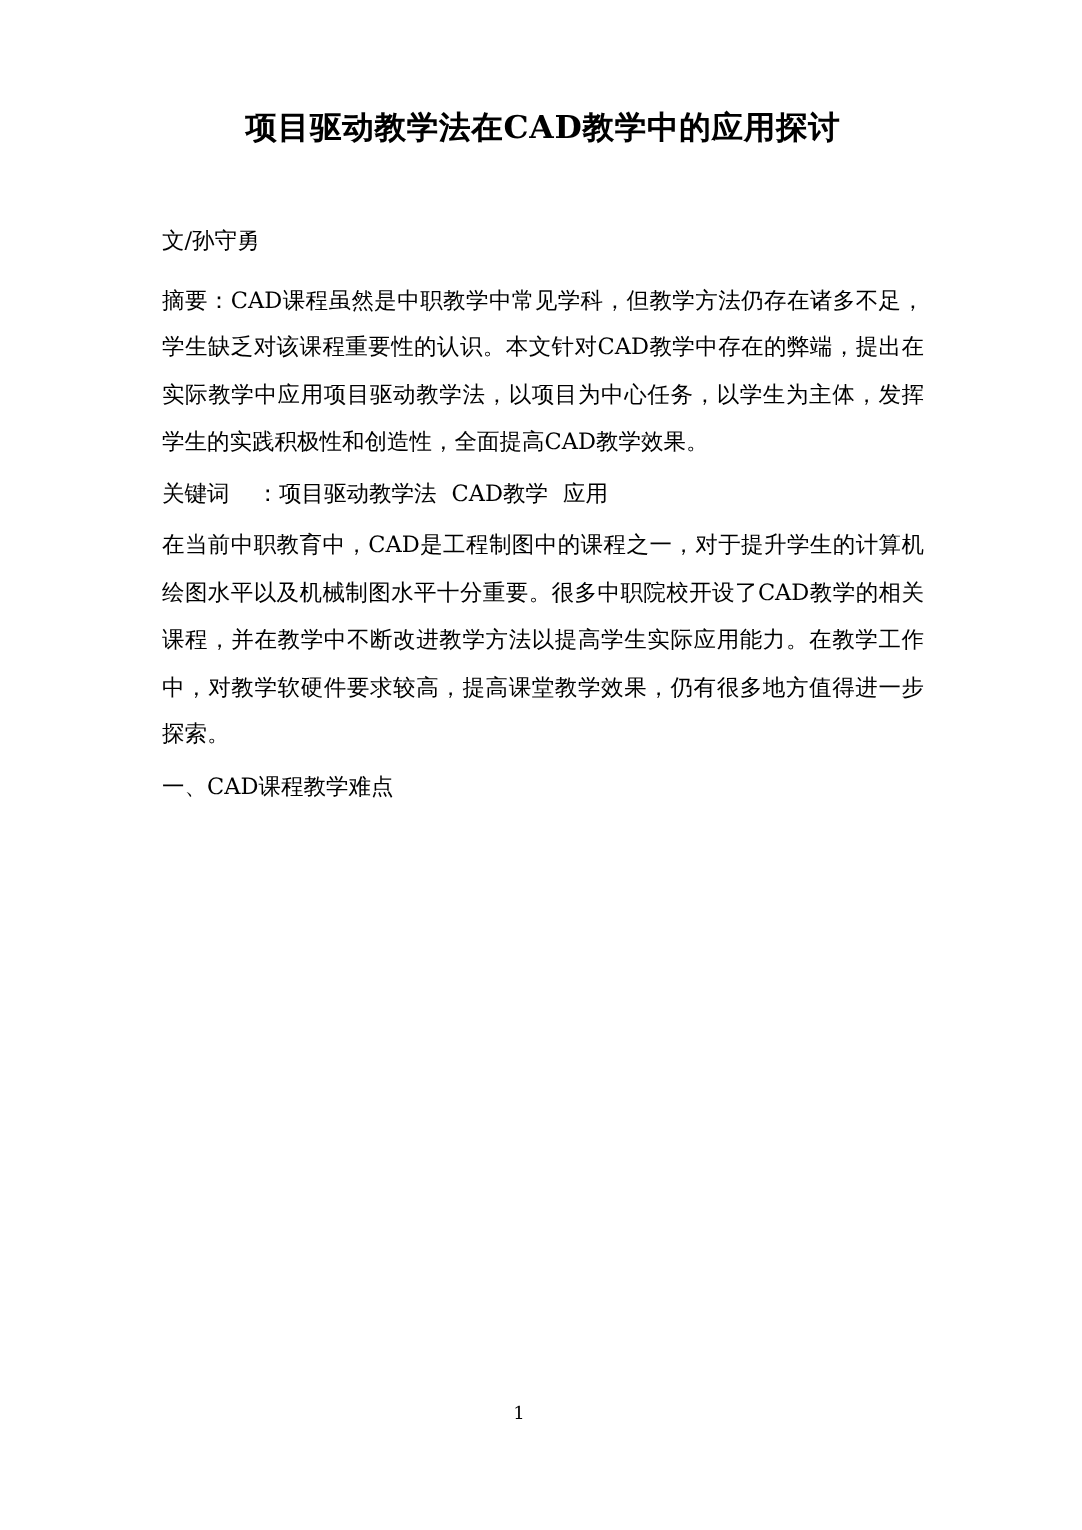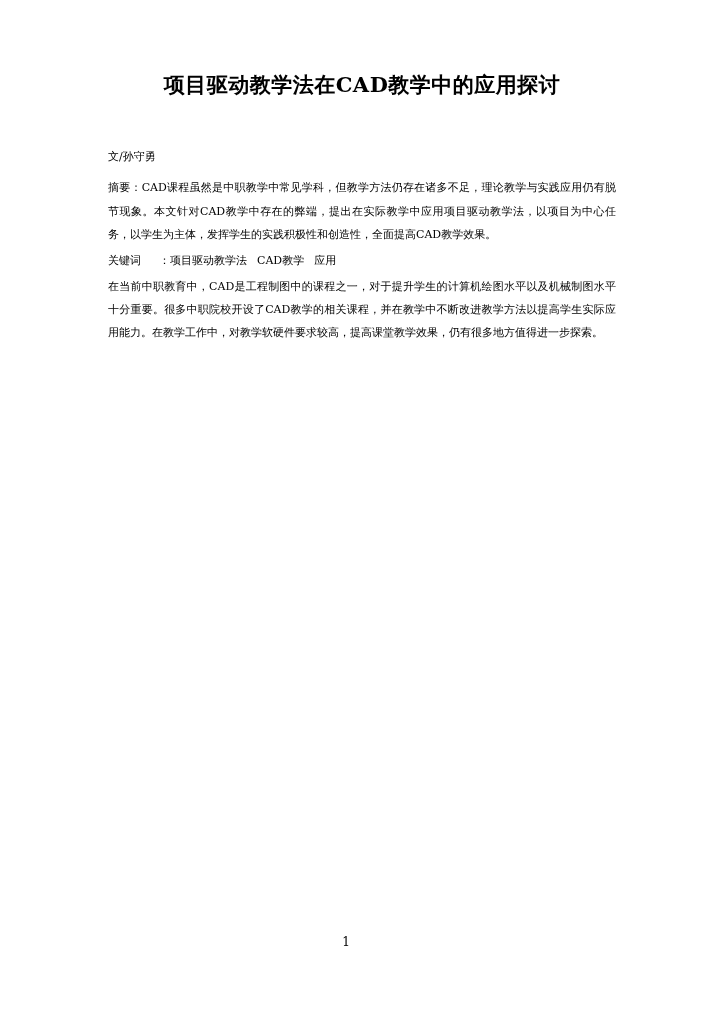--- a/index.html
+++ b/index.html
@@ -33,21 +33,21 @@
   .doc-title {
     font-size: 21px;
     font-weight: bold;
     text-align: center;
     letter-spacing: 0.5px;
     margin: 0 0 46px 0;
     line-height: 1.4;
     font-family: "DejaVu Serif", "Liberation Serif", serif;
   }
   .para {
-    font-size: 11px;
+    font-size: 15px;
     line-height: 2.1;
     margin: 0 0 3px 0;
     text-align: justify;
     text-justify: inter-ideograph;
     font-family: "DejaVu Serif", "Liberation Serif", serif;
   }
   .para.author {
     margin-bottom: 8px;
   }
   .para.keywords span.kw-gap {
@@ -71,26 +71,27 @@
 </head>
 <body>
 
 <div class="page">
   <div class="content">
 
     <h1 class="doc-title">项目驱动教学法在CAD教学中的应用探讨</h1>
 
     <p class="para author">文/孙守勇</p>
 
-    <p class="para">摘要：CAD课程虽然是中职教学中常见学科，但教学方法仍存在诸多不足，理论教学与实践应用仍有脱节现象。本文针对CAD教学中存在的弊端，提出在实际教学中应用项目驱动教学法，以项目为中心任务，以学生为主体，发挥学生的实践积极性和创造性，全面提高CAD教学效果。</p>
+    <p class="para">摘要：CAD课程虽然是中职教学中常见学科，但教学方法仍存在诸多不足，学生缺乏对该课程重要性的认识。本文针对CAD教学中存在的弊端，提出在实际教学中应用项目驱动教学法，以项目为中心任务，以学生为主体，发挥学生的实践积极性和创造性，全面提高CAD教学效果。</p>
 
     <p class="para keywords">
       <span>关键词</span><span class="kw-gap"></span><span>：</span><span>项目驱动教学法</span><span class="kw-gap2"></span><span>CAD教学</span><span class="kw-gap2"></span><span>应用</span>
     </p>
 
     <p class="para">在当前中职教育中，CAD是工程制图中的课程之一，对于提升学生的计算机绘图水平以及机械制图水平十分重要。很多中职院校开设了CAD教学的相关课程，并在教学中不断改进教学方法以提高学生实际应用能力。在教学工作中，对教学软硬件要求较高，提高课堂教学效果，仍有很多地方值得进一步探索。</p>
 
+    <p class="para">一、CAD课程教学难点</p>
 
 
   </div>
 
   <div class="page-number">1</div>
 </div>
 
 </body></html>

